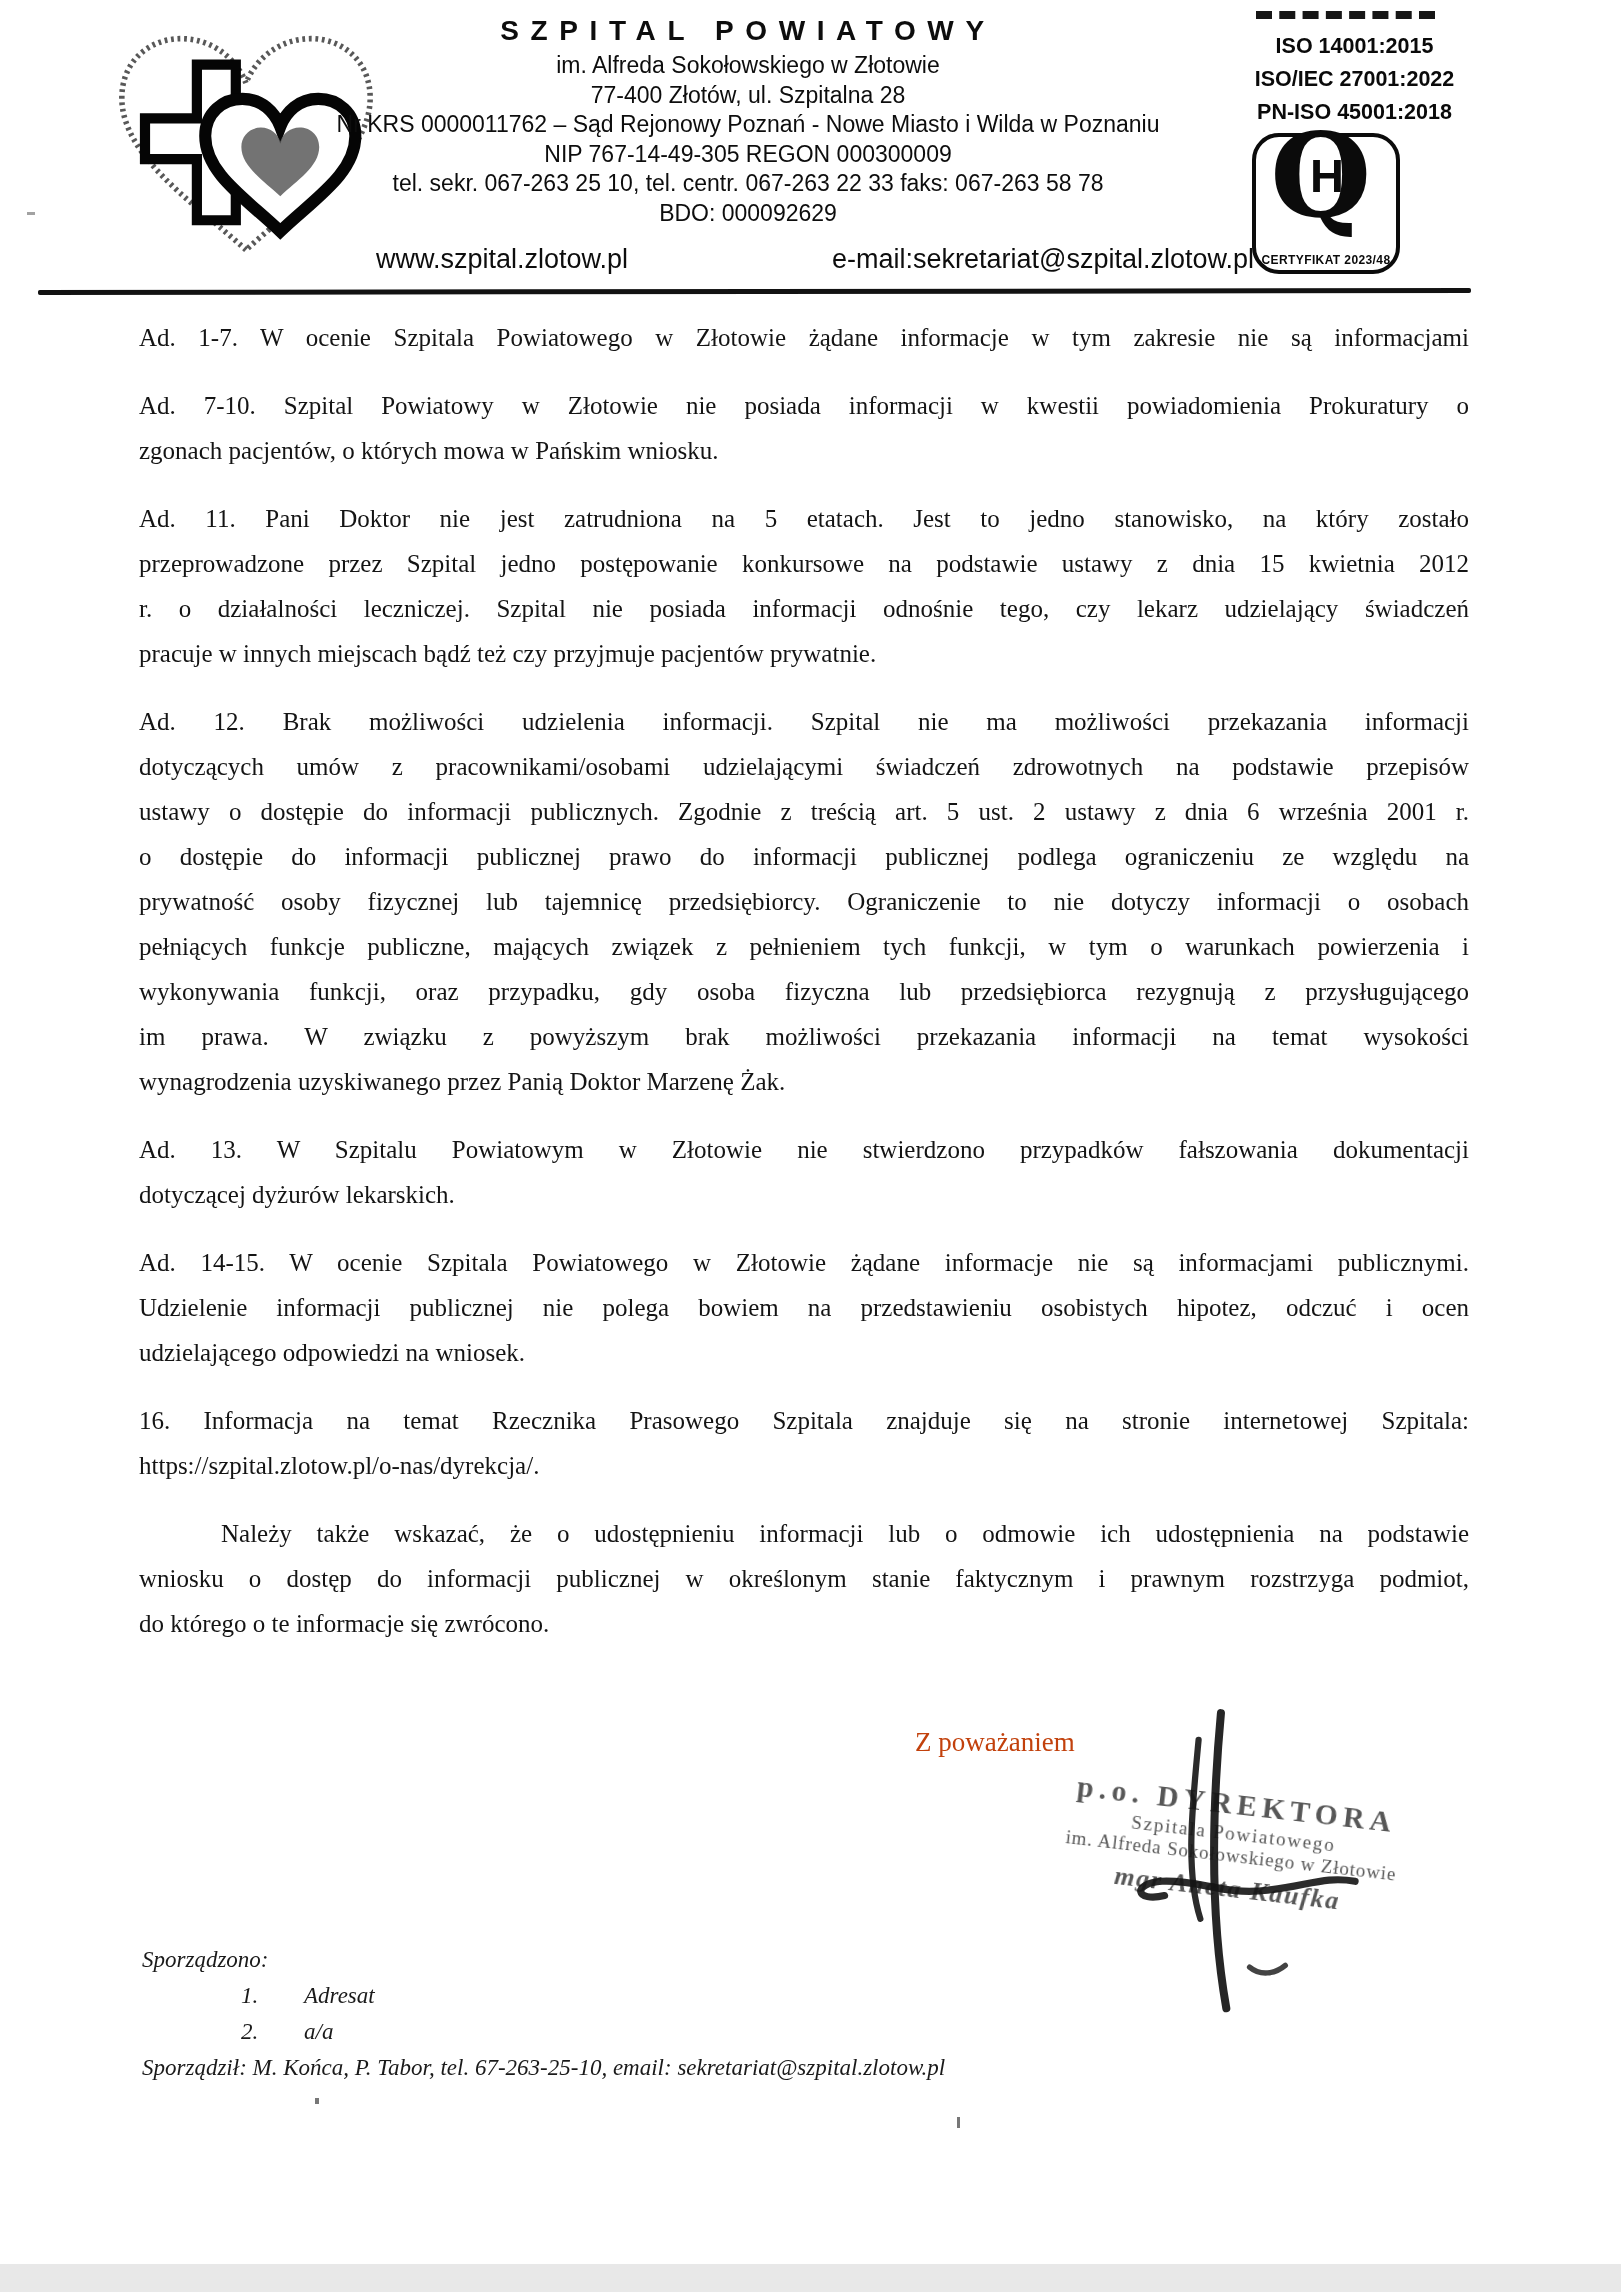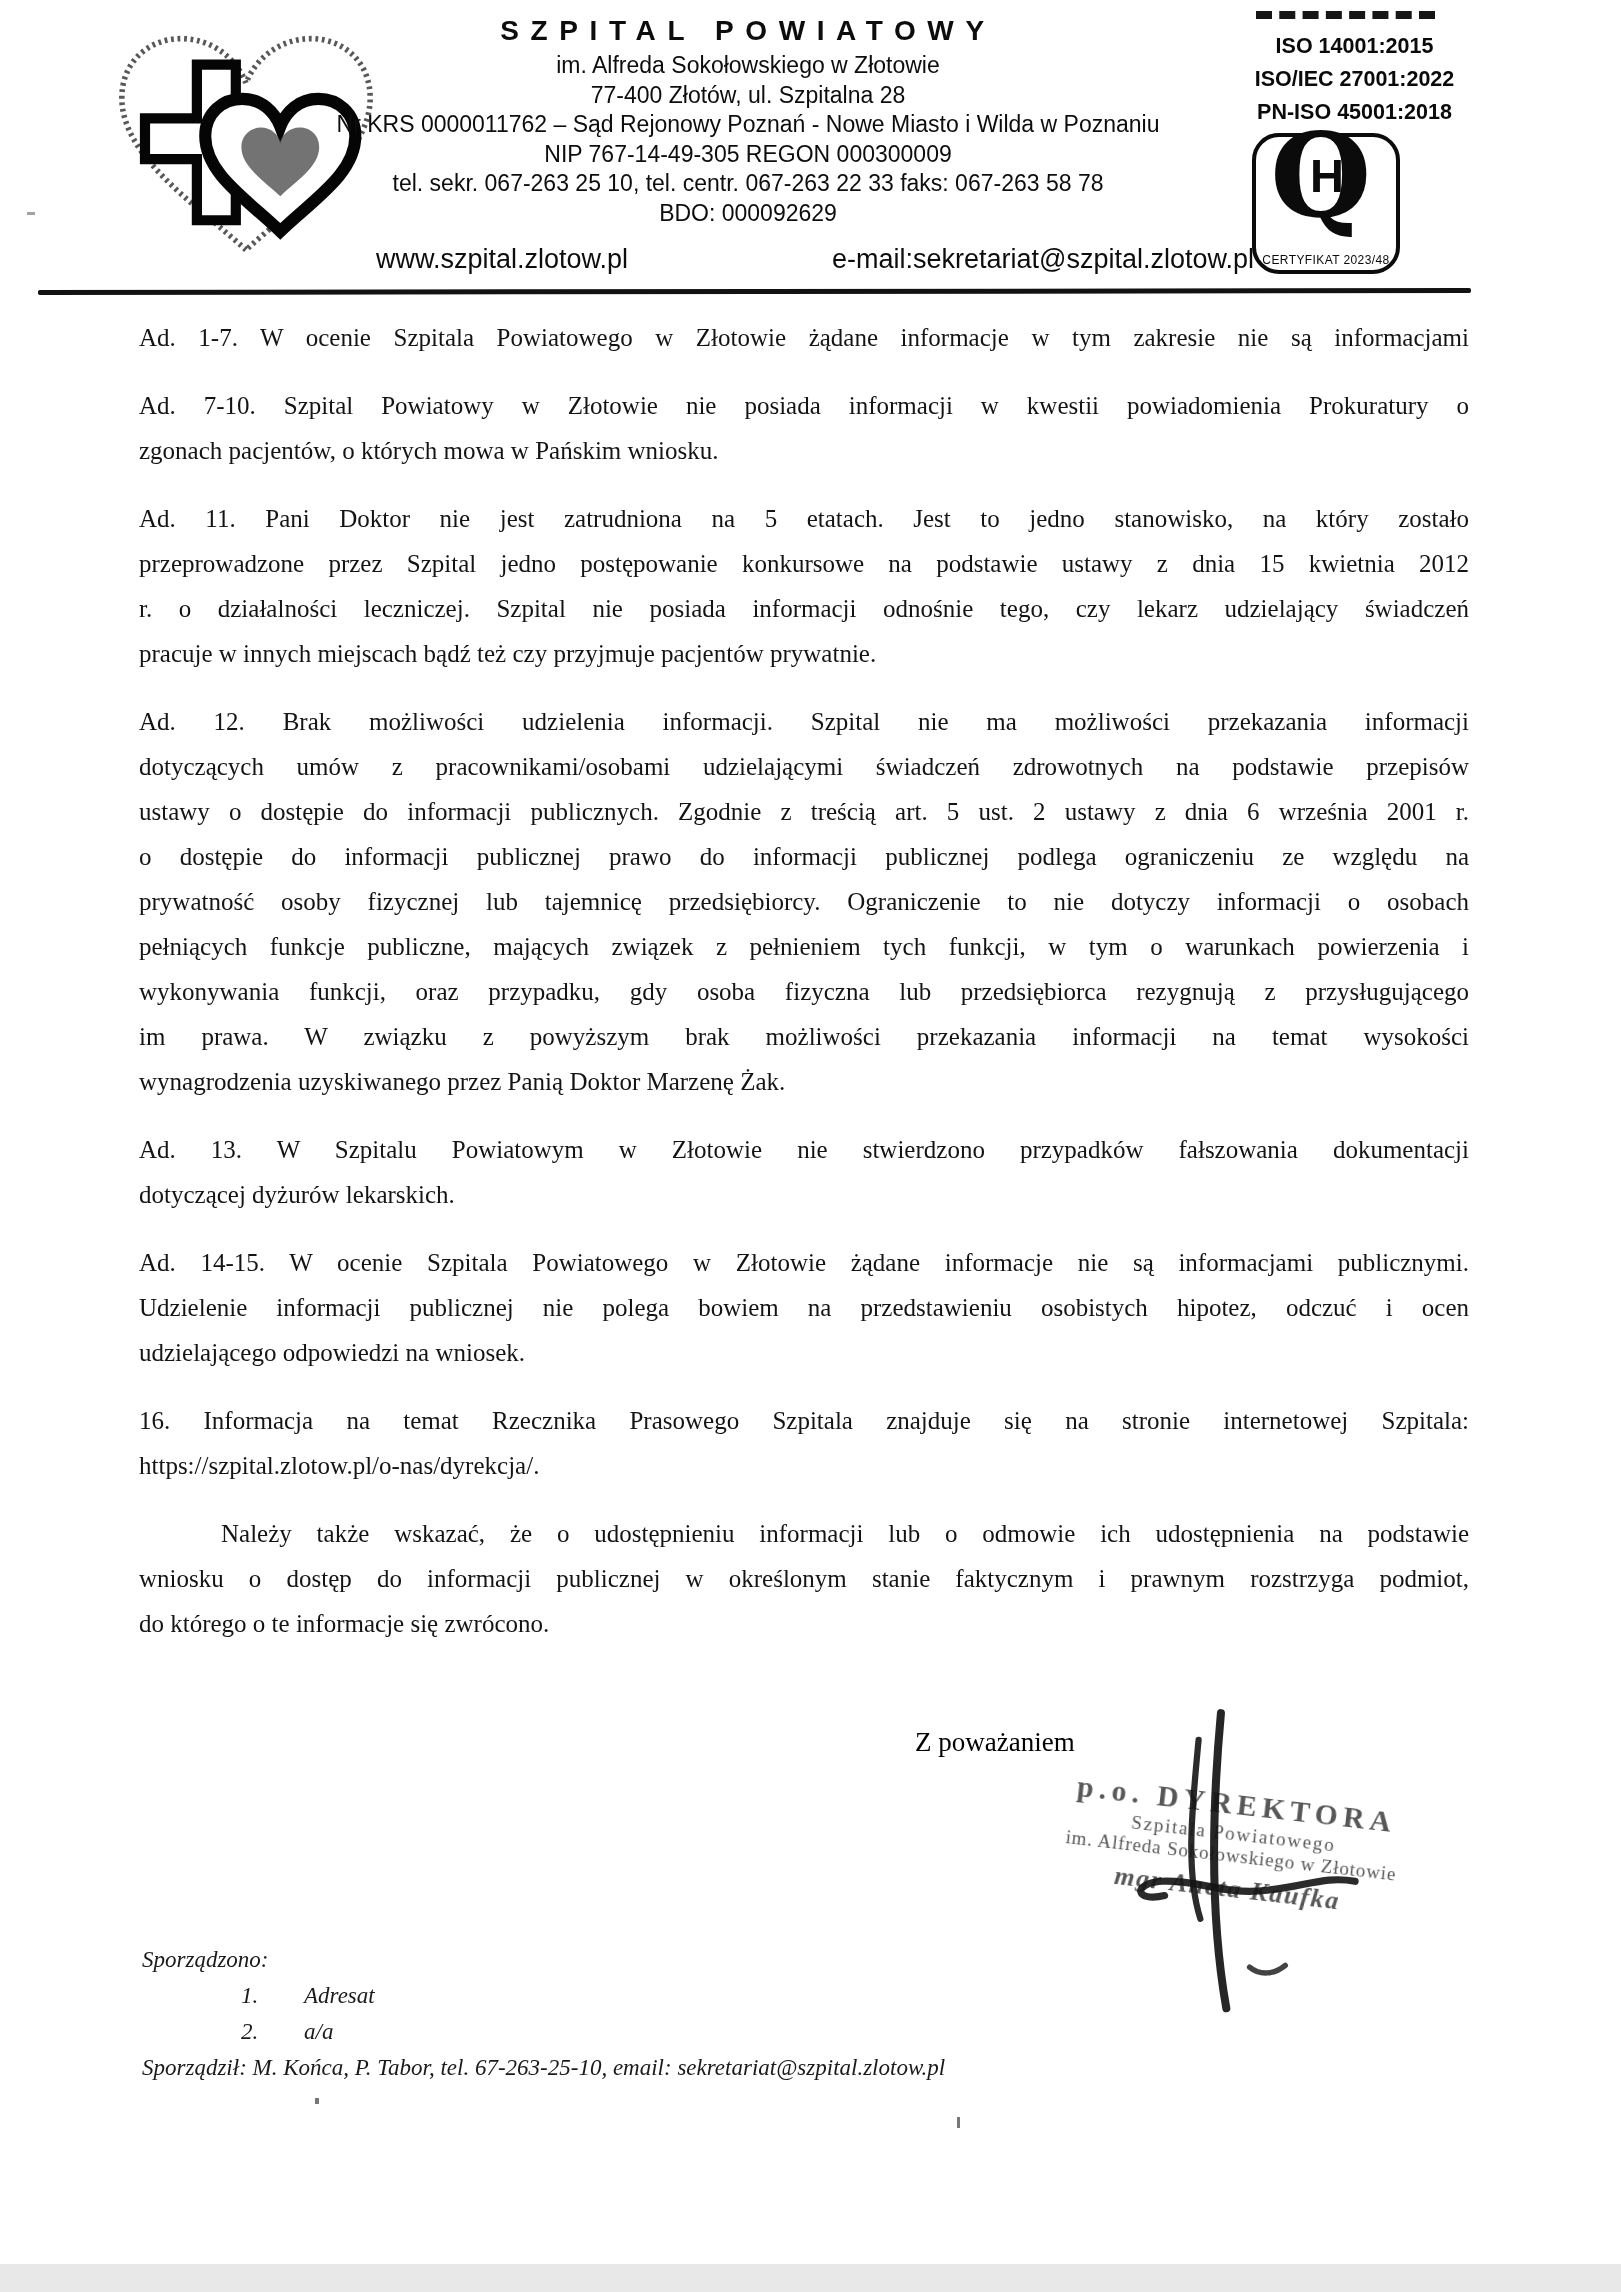--- a/index.html
+++ b/index.html
@@ -44,42 +44,42 @@
   .badge-q {
     position:absolute; left:14.3px; top:-30px; font-family:"DejaVu Serif", serif;
     font-weight:bold; font-size:116px; color:#0b0b0b;
   }
   .badge-h {
     position:absolute; left:54px; top:10.7px; font-family:"Liberation Sans", sans-serif;
     font-weight:bold; font-size:47px; color:#0b0b0b;
   }
   .badge-caption {
     position:absolute; left:0; bottom:2.7px; width:100%; text-align:center;
-    font-family:"Liberation Sans", sans-serif; font-weight:normal; font-size:12px;
+    font-family:"Liberation Sans", sans-serif; font-weight:bold; font-size:12px;
     letter-spacing:0.4px; color:#0b0b0b;
   }
 
   .hdr-rule {
     position:absolute; left:38px; top:289px; width:1433px; height:5.4px;
     background:#121212; border-radius:1.8px; transform:rotate(-0.08deg);
   }
 
   
   .letter-body {
     position:absolute; left:139px; top:315px; width:1330px;
     font-size:25px; line-height:45px; color:#141414;
   }
   .para { margin-bottom:23px; }
   .para .line { text-align:justify; text-align-last:justify; }
   .para .line.last { text-align-last:left; }
   .para .line.indent { text-indent:82px; }
 
   
   .valediction {
-    position:absolute; left:915px; top:1727px; font-size:27px; color:#000000;
+    position:absolute; left:915px; top:1727px; font-size:27px; color:#c2410c;
   }
   .stamp {
     position:absolute; left:1043px; top:1766px; width:394px;
     transform:rotate(6.5deg); transform-origin:left top;
     text-align:center; color:#3a3a3a; opacity:0.85; filter:blur(0.3px);
     font-family:"Liberation Serif", serif;
   }
   .stamp-line-0 { font-size:29.6px; font-weight:bold; letter-spacing:5.4px; white-space:nowrap; }
   .stamp-line-1 { font-size:19px; letter-spacing:1.8px; margin-top:1.8px; }
   .stamp-line-2 { font-size:19px; letter-spacing:0.9px; white-space:nowrap; }

